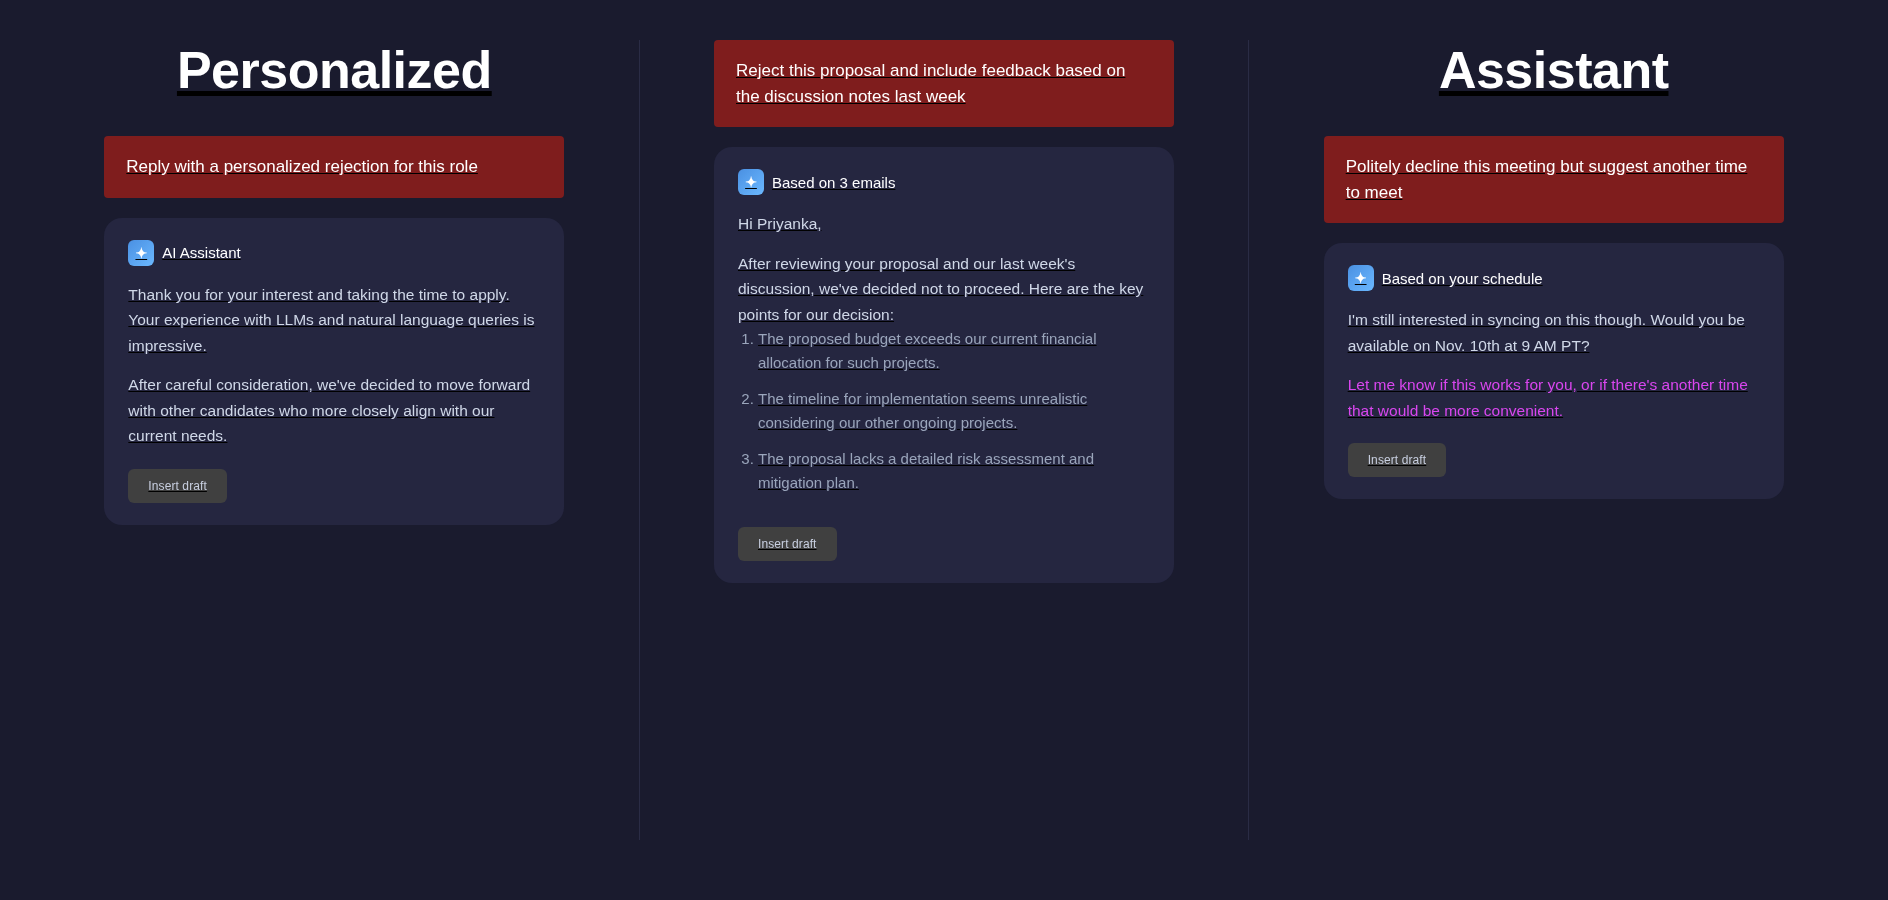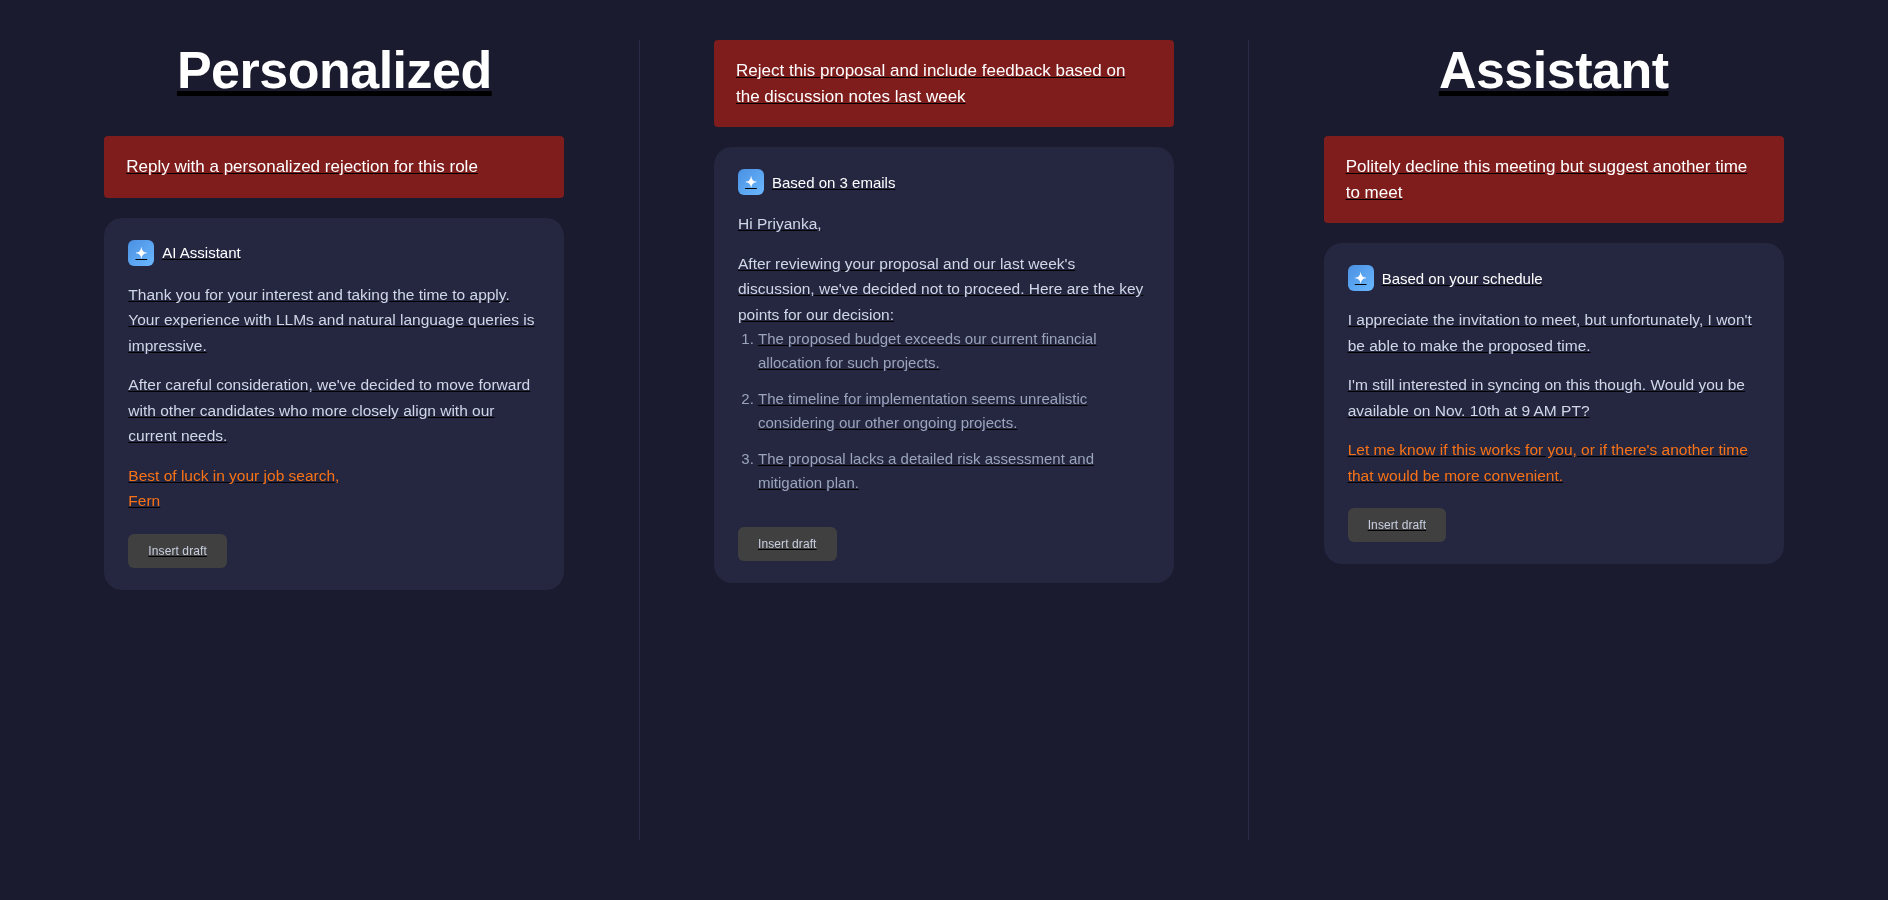--- a/index.html
+++ b/index.html
@@ -106,21 +106,21 @@
 
     .card-body p {
       margin-bottom: 14px;
     }
 
     .card-body p:last-of-type {
       margin-bottom: 0;
     }
 
     .card-body .muted {
-      color: #f97316;
+      color: #d946ef;
     }
 
     .card-body ol {
       padding-left: 20px;
       margin-bottom: 4px;
     }
 
     .card-body ol li {
       margin-bottom: 12px;
       color: #9aa5bb;
@@ -160,21 +160,20 @@
       <div class="response-card">
         <div class="card-header">
           <div class="ai-icon">
             <span class="ai-icon-inner">✦</span>
           </div>
           <span class="card-header-label">AI Assistant</span>
         </div>
         <div class="card-body">
           <p>Thank you for your interest and taking the time to apply. Your experience with LLMs and natural language queries is impressive.</p>
           <p>After careful consideration, we've decided to move forward with other candidates who more closely align with our current needs.</p>
-          <p class="muted">Best of luck in your job search,<br>Fern</p>
         </div>
         <button class="insert-draft-btn">Insert draft</button>
       </div>
     </div>
     <div class="divider"></div>
     <div class="column">
       <div class="prompt-bubble">Reject this proposal and include feedback based on the discussion notes last week</div>
       <div class="response-card">
         <div class="card-header">
           <div class="ai-icon">
@@ -199,20 +198,19 @@
       <h1 class="column-title">Assistant</h1>
       <div class="prompt-bubble">Politely decline this meeting but suggest another time to meet</div>
       <div class="response-card">
         <div class="card-header">
           <div class="ai-icon">
             <span class="ai-icon-inner">✦</span>
           </div>
           <span class="card-header-label">Based on your schedule</span>
         </div>
         <div class="card-body">
-          <p>I appreciate the invitation to meet, but unfortunately, I won't be able to make the proposed time.</p>
           <p>I'm still interested in syncing on this though. Would you be available on Nov. 10th at 9 AM PT?</p>
           <p class="muted">Let me know if this works for you, or if there's another time that would be more convenient.</p>
         </div>
         <button class="insert-draft-btn">Insert draft</button>
       </div>
     </div>
   </div>
 
 </body></html>

